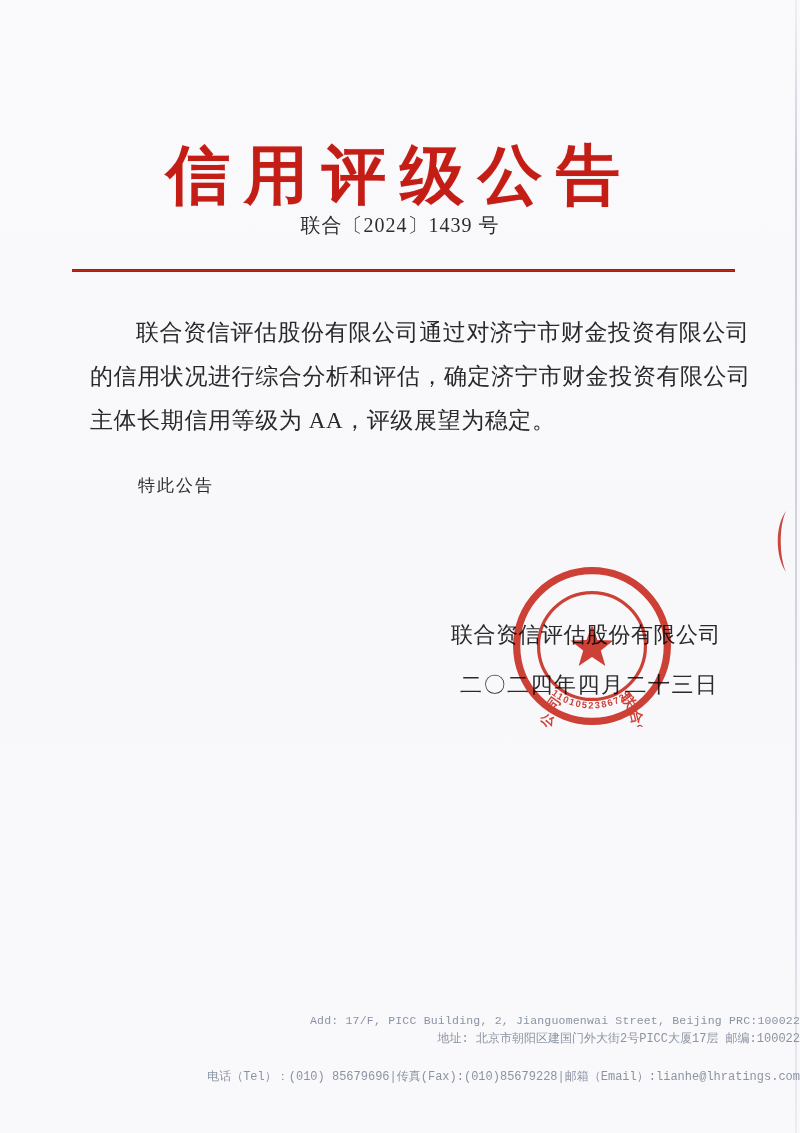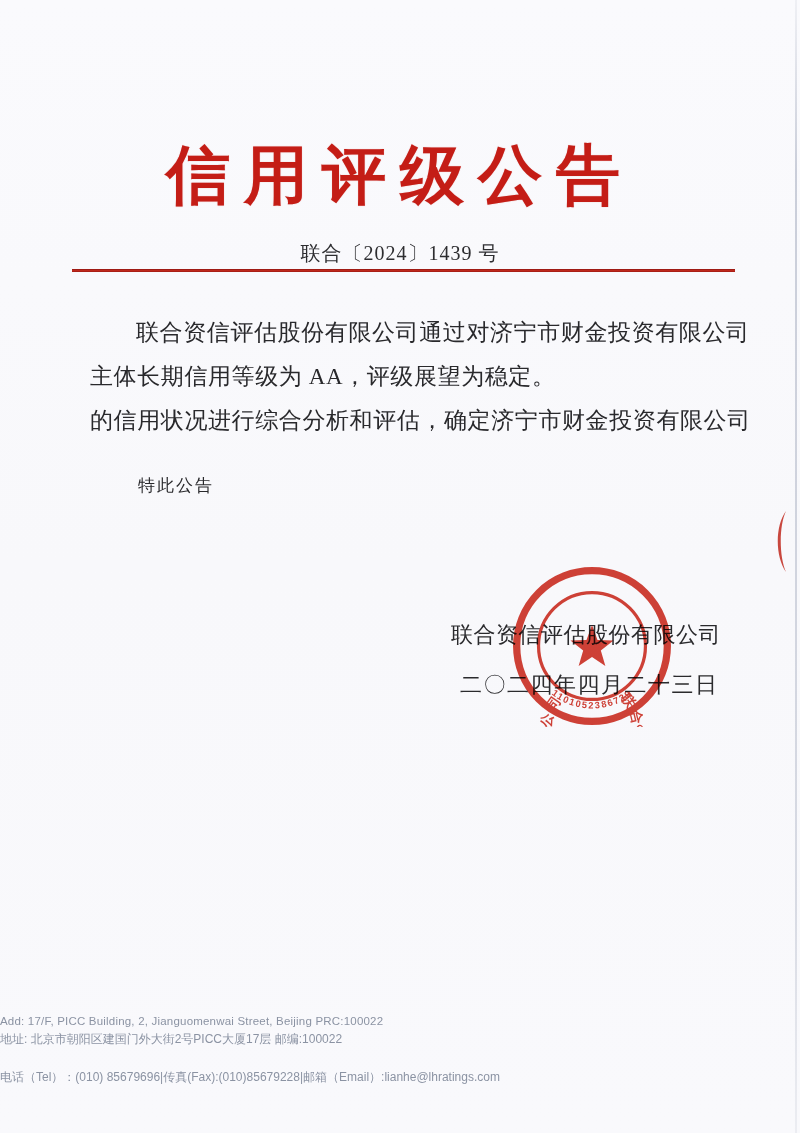--- a/index.html
+++ b/index.html
@@ -23,21 +23,21 @@
     position:absolute;top:112px;left:0;width:100%;
     text-align:center;
     font-size:64px;font-weight:bold;
     letter-spacing:14px;
     color:#c41d16;
     text-shadow:0 0 1px rgba(196,29,22,0.4);
     white-space:nowrap;
     margin-top:20px;
   }
   .doc-number{
-    position:absolute;top:240px;left:0;width:100%;
+    position:absolute;top:212px;left:0;width:100%;
     text-align:center;
     font-size:20px;color:#2d2d30;
     letter-spacing:1px;
   }
   .red-rule{
     position:absolute;top:269px;left:72px;width:663px;height:3px;
     background:linear-gradient(180deg,#8f1410,#c22a1e 55%,#9c1712);
   }
   .body-block{
     position:absolute;top:311px;left:90px;width:642px;
@@ -62,22 +62,22 @@
   .seal{
     position:absolute;left:511px;top:565px;width:162px;height:162px;
     mix-blend-mode:multiply;opacity:0.92;
   }
   .seal-edge-mark{
     position:absolute;left:769px;top:510px;width:22px;height:64px;
     mix-blend-mode:multiply;opacity:0.9;
   }
   .footer{
     position:absolute;top:1012px;left:0;width:100%;
-    text-align:left;
-    font-family:Liberation Sans, sans-serif;
+    text-align:right;
+    font-family:Liberation Mono, monospace;
     color:#8b93a3;
   }
   .footer .f-en{font-size:11.5px;line-height:18px;letter-spacing:0.2px;}
   .footer .f-cn{font-size:12px;line-height:18px;}
   .footer .f-contact{font-size:12px;line-height:18px;margin-top:20px;}
 </style>
 </head>
 <body>
 
 <div class="page">
@@ -85,22 +85,22 @@
   <div class="scan-edge"></div>
 
   <div class="doc-title">信用评级公告</div>
 
   <div class="doc-number">联合〔2024〕1439 号</div>
 
   <div class="red-rule"></div>
 
   <div class="body-block">
     <div class="body-line indent">联合资信评估股份有限公司通过对济宁市财金投资有限公司</div>
+    <div class="body-line">的信用状况进行综合分析和评估，确定济宁市财金投资有限公司</div>
     <div class="body-line">主体长期信用等级为 AA，评级展望为稳定。</div>
-    <div class="body-line">的信用状况进行综合分析和评估，确定济宁市财金投资有限公司</div>
   </div>
 
   <div class="closing">特此公告</div>
 
   <div class="sig-company">联合资信评估股份有限公司</div>
   <div class="sig-date">二〇二四年四月二十三日</div>
 
   <svg class="seal" viewBox="0 0 200 200">
     <defs>
       <path id="ringTextPath" d="M 100,181 A 81,81 0 1 1 99.95,181" fill="none"></path>

